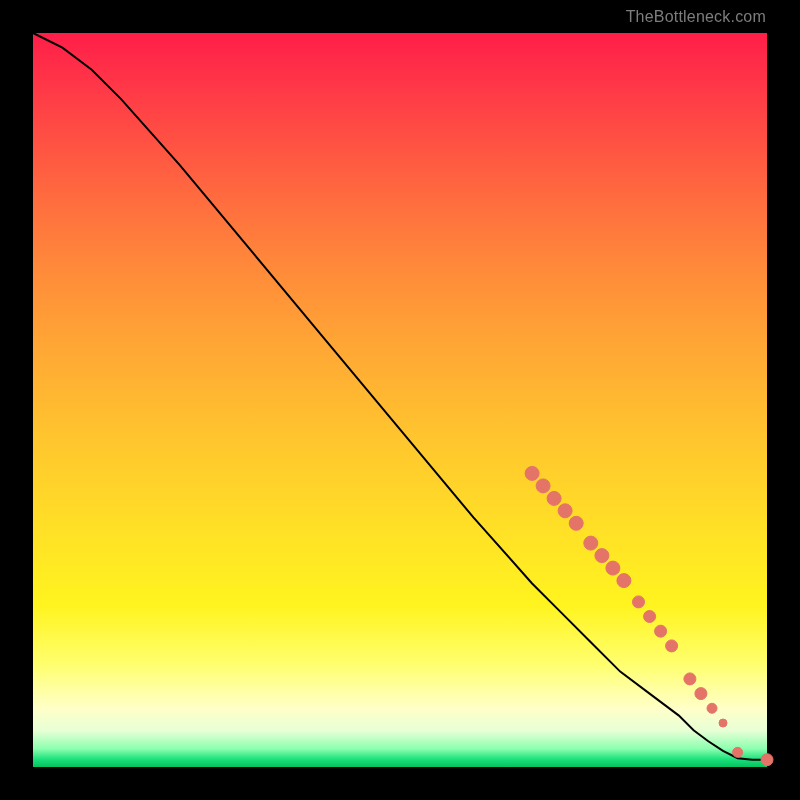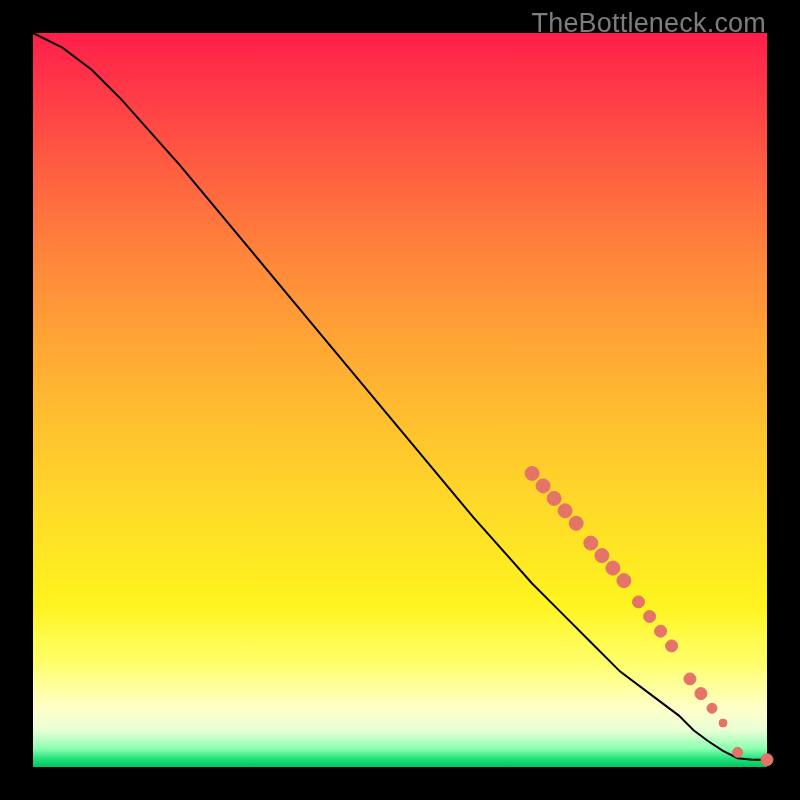--- a/index.html
+++ b/index.html
@@ -39,21 +39,21 @@
       #8dffb0 97.5%,
       #18e07a 99%,
       #06c25e 100%
     );
   }
   .watermark {
     position: absolute;
     top: 8px;
     right: 34px;
     color: #7d7d7d;
-    font-size: 27px;
+    font-size: 16px;
     font-weight: 500;
     letter-spacing: 0.2px;
     user-select: none;
   }
   svg.curve {
     position: absolute;
     left: 0;
     top: 0;
     width: 734px;
     height: 734px;

